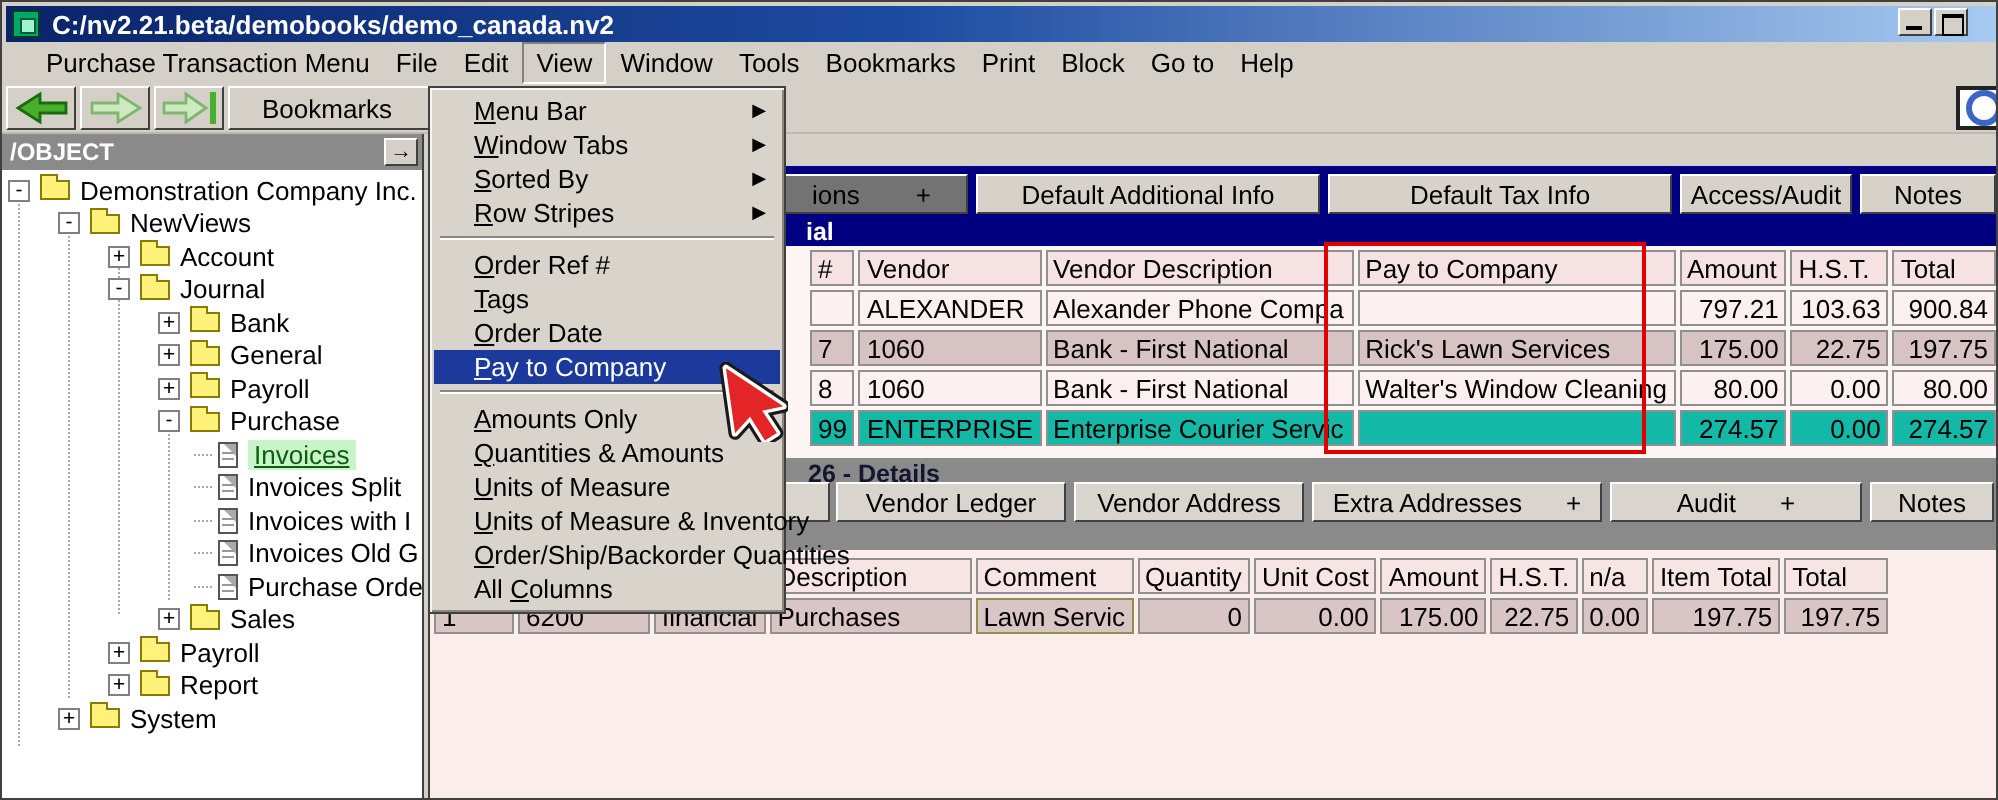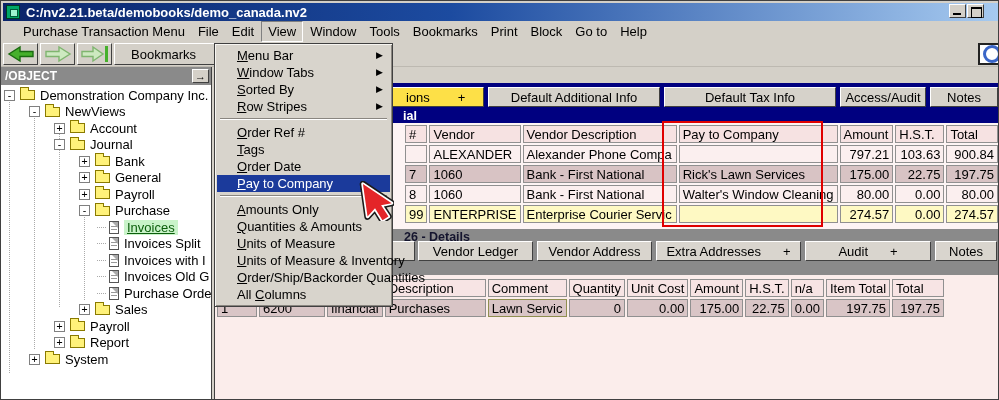--- a/index.html
+++ b/index.html
@@ -60,32 +60,32 @@
               border-left:1px solid #404040; border-right:1px solid #404040; }
 
   
   .main { position:absolute; left:214px; top:66px; width:785px; height:334px; background:#D4D0C8; }
   .navybar { position:absolute; left:0; width:785px; background:#000080; color:#fff; font-weight:bold; font-size:12.5px; }
   .bar1 { top:16px; height:17px; } .bar1 span{ position:absolute; left:189px; top:2px; }
   .tabstrip { position:absolute; left:0; top:19px; width:785px; height:22px; background:#000080; }
   .tabbtn { position:absolute; top:1px; height:20px; background:#D6D2CA;
             border-top:1px solid #fff; border-left:1px solid #fff; border-right:1px solid #404040; border-bottom:1px solid #404040;
             display:flex; align-items:center; justify-content:center; font-size:13px; white-space:nowrap; }
-  .tab1{left:110px;width:159px;background:#fde047;justify-content:flex-start;padding-left:80px;gap:28px;}
+  .tab1{left:110px;width:159px;background:#737373;justify-content:flex-start;padding-left:80px;gap:28px;}
   .tab2{left:273px;width:172px;} .tab3{left:449px;width:172px;} .tab4{left:625px;width:86px;} .tab5{left:715px;width:68px;}
   .bar2 { top:41px; height:15px; } .bar2 span{ position:absolute; left:188px; top:1px; }
 
   .xarea { position:absolute; left:0; top:56px; width:785px; height:106px; background:#FDF4F4; }
   table.grid { border-collapse:separate; border-spacing:2px; table-layout:fixed; font-size:13px; }
   table.grid td { border:1px solid #909090; padding:0 3px; height:18px; white-space:nowrap; overflow:hidden; }
   .xtable { position:absolute; left:188px; top:0; }
   .xtable td { background:#FBEFEF; }
   .xtable tr.hdr td { background:#F6E2E2; }
   .xtable tr.r2 td { background:#D8C3C4; }
-  .xtable tr.r4 td { background:#fef9c3; }
+  .xtable tr.r4 td { background:#14b8a6; }
   .xtable td.ycell { background:#FFFF00; }
   td.num { text-align:right; }
   .redbox { position:absolute; left:447px; top:54px; width:161px; height:106px; border:2px solid #E00000; z-index:5; pointer-events:none; }
 
   .detgray { position:absolute; left:0; top:162px; width:785px; height:46px; background:#8A8A8A; }
   .dettitle { position:absolute; left:189px; top:1px; font-weight:bold; font-size:12.5px; color:#15152E; }
   .detbtn { position:absolute; top:12px; height:20px; background:#D9D5CE;
             border-top:1px solid #fff; border-left:1px solid #fff; border-right:1px solid #404040; border-bottom:1px solid #404040;
             display:flex; align-items:center; justify-content:center; font-size:13px; white-space:nowrap; gap:22px; }
   .db0{left:150px;width:50px;} .db1{left:203px;width:115px;} .db2{left:322px;width:115px;}

